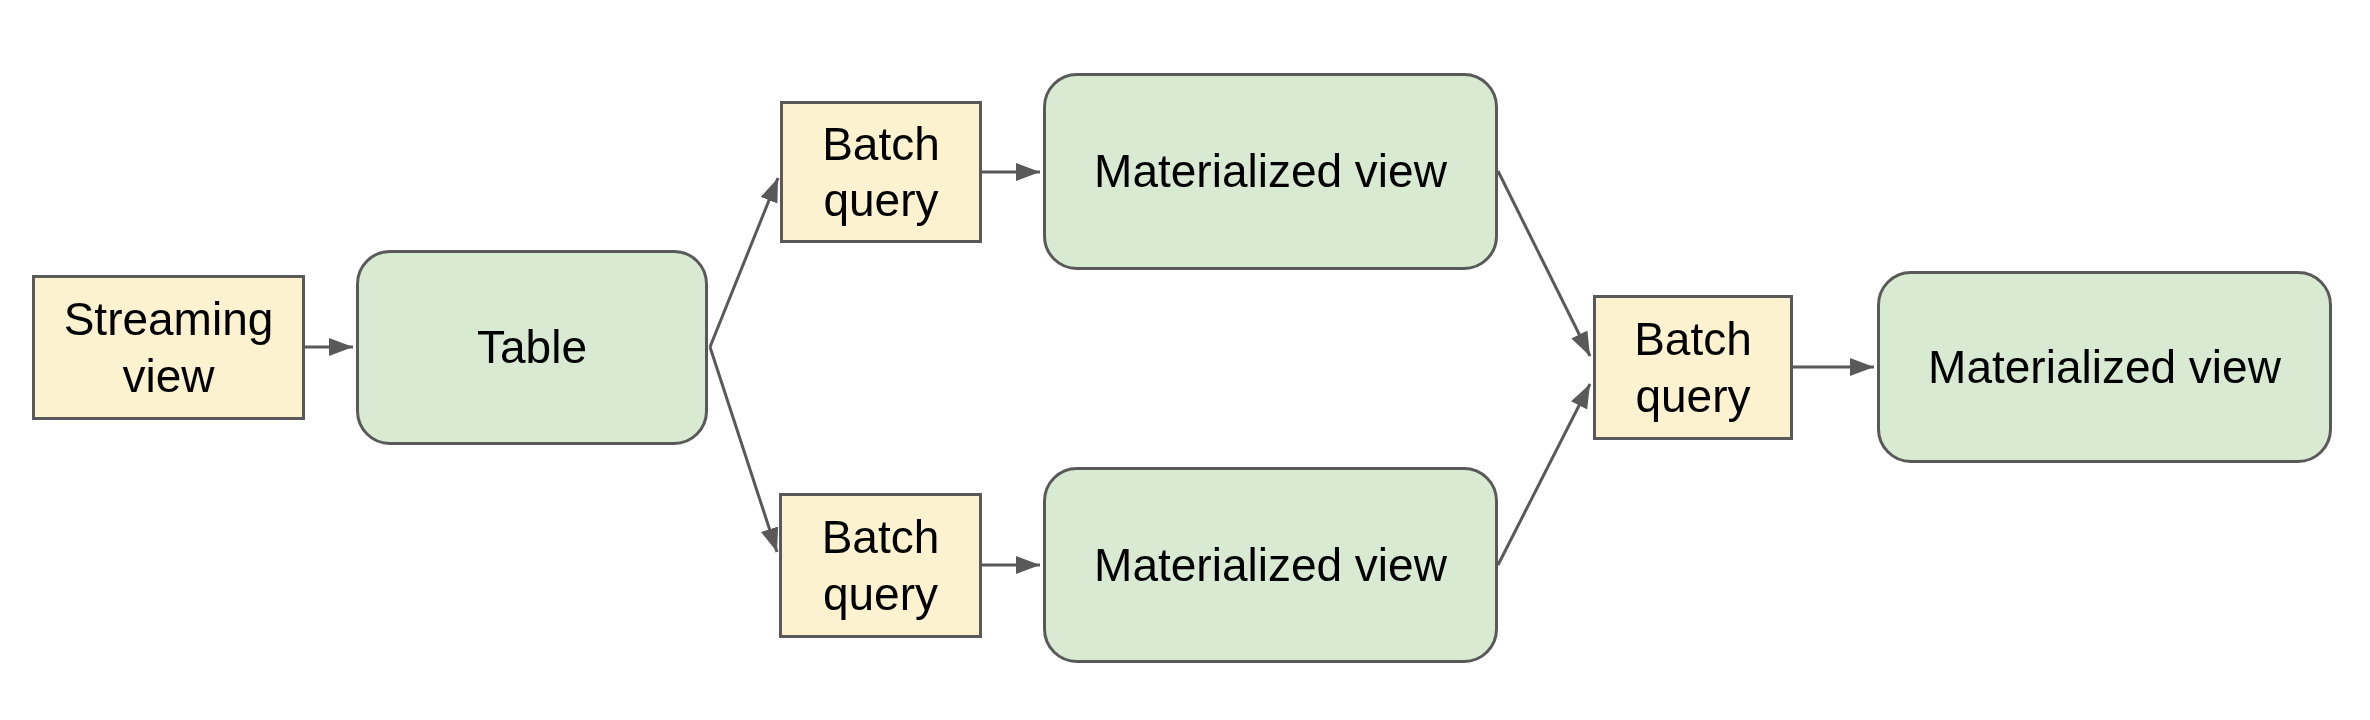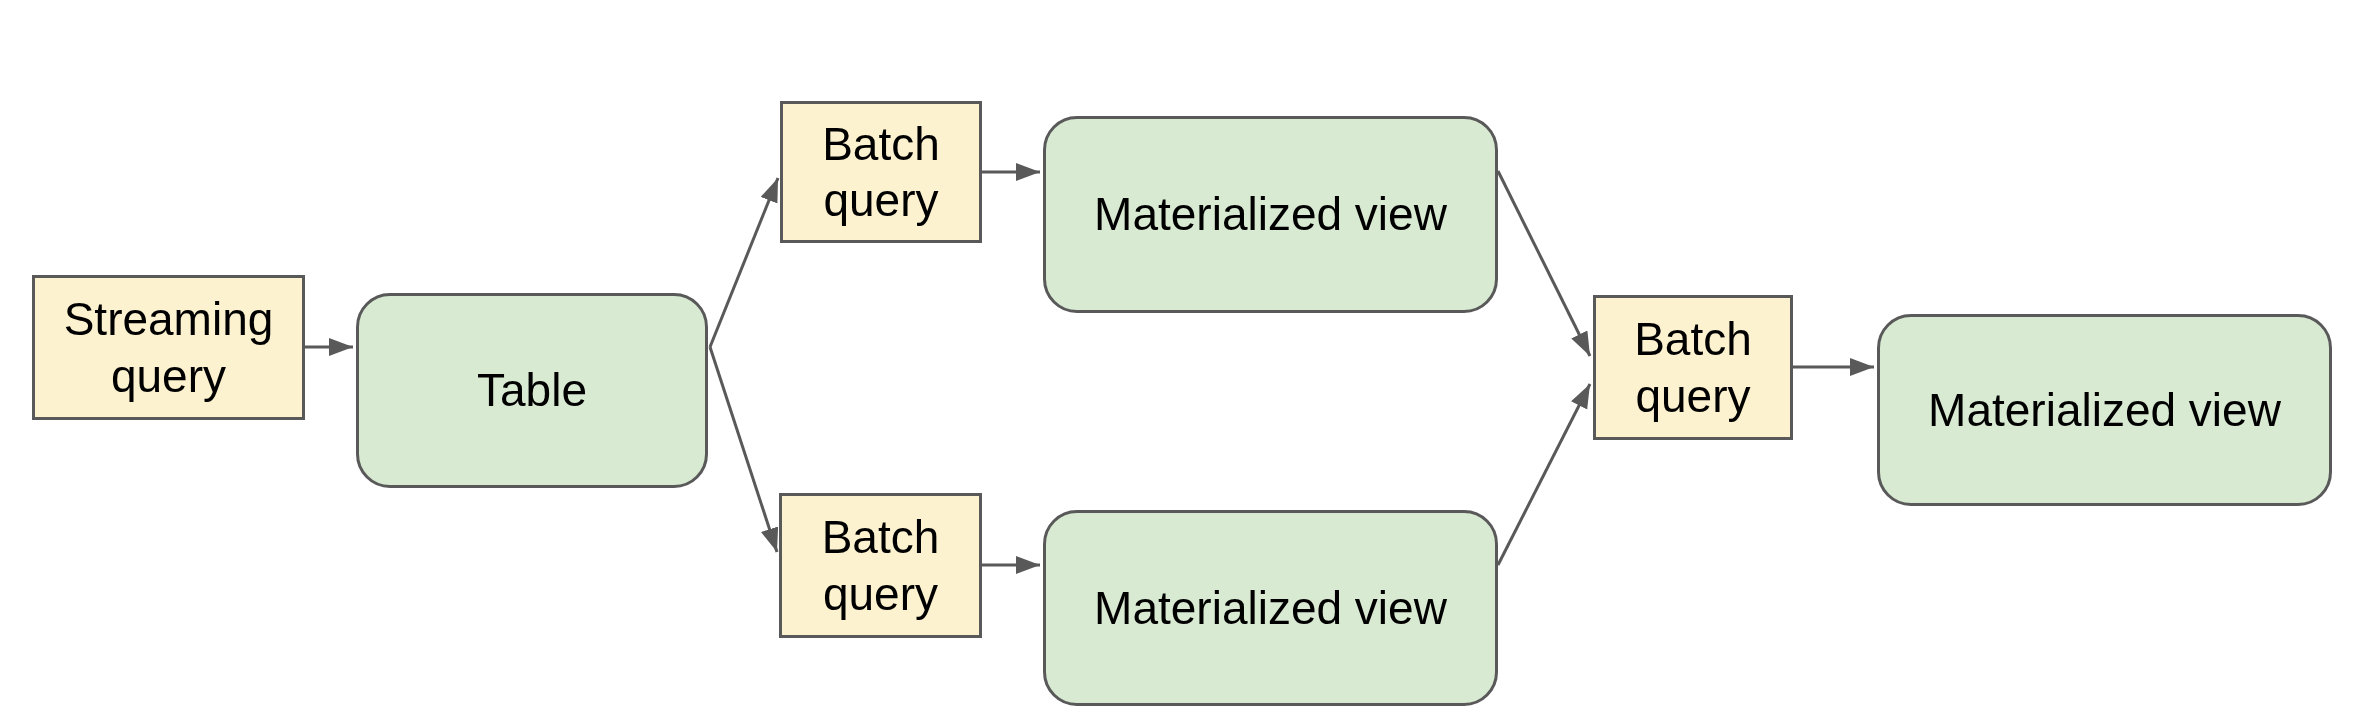--- a/index.html
+++ b/index.html
@@ -37,21 +37,21 @@
     display: flex;
     align-items: center;
     justify-content: center;
     text-align: center;
     color: var(--text, #000000);
     font-size: 46px;
     line-height: 1.22;
     padding: 0 6px;
   }
   .node.query { background: var(--query-fill, #fcf2cf); }
-  .node.view  { background: var(--view-fill, #d9ead3); margin-top: 43px; }
+  .node.view  { background: var(--view-fill, #d9ead3); }
   .node.rounded { border-radius: 34px; }
 </style>
 </head>
 <body>
 
 <div id="stage">
   <svg id="edges" viewBox="0 0 2370 720" xmlns="http://www.w3.org/2000/svg">
     <defs>
       <marker id="arrowhead" markerUnits="userSpaceOnUse" markerWidth="26" markerHeight="20" refX="24" refY="9" orient="auto">
         <path id="arrowhead-path" d="M0,0 L24,9 L0,18 Z"></path>
@@ -63,21 +63,21 @@
         <line x1="982" y1="172" x2="1040" y2="172" marker-end="url(#arrowhead)"></line>
         <line x1="710" y1="347" x2="777" y2="552" marker-end="url(#arrowhead)"></line>
         <line x1="982" y1="565" x2="1040" y2="565" marker-end="url(#arrowhead)"></line>
         <line x1="1498" y1="171" x2="1590" y2="356" marker-end="url(#arrowhead)"></line>
         <line x1="1498" y1="565" x2="1590" y2="384" marker-end="url(#arrowhead)"></line>
         <line x1="1793" y1="367" x2="1874" y2="367" marker-end="url(#arrowhead)"></line>
       </g>
   </svg>
   <div id="nodes">
       <div class="node query" style="left: 32px; top: 275px; width: 273px; height: 145px;">
-        <span>Streaming query</span>
+        <span>Streaming view</span>
       </div>
       <div class="node view rounded" style="left: 356px; top: 250px; width: 352px; height: 195px;">
         <span>Table</span>
       </div>
       <div class="node query" style="left: 780px; top: 101px; width: 202px; height: 142px;">
         <span>Batch query</span>
       </div>
       <div class="node view rounded" style="left: 1043px; top: 73px; width: 455px; height: 197px;">
         <span>Materialized view</span>
       </div>

